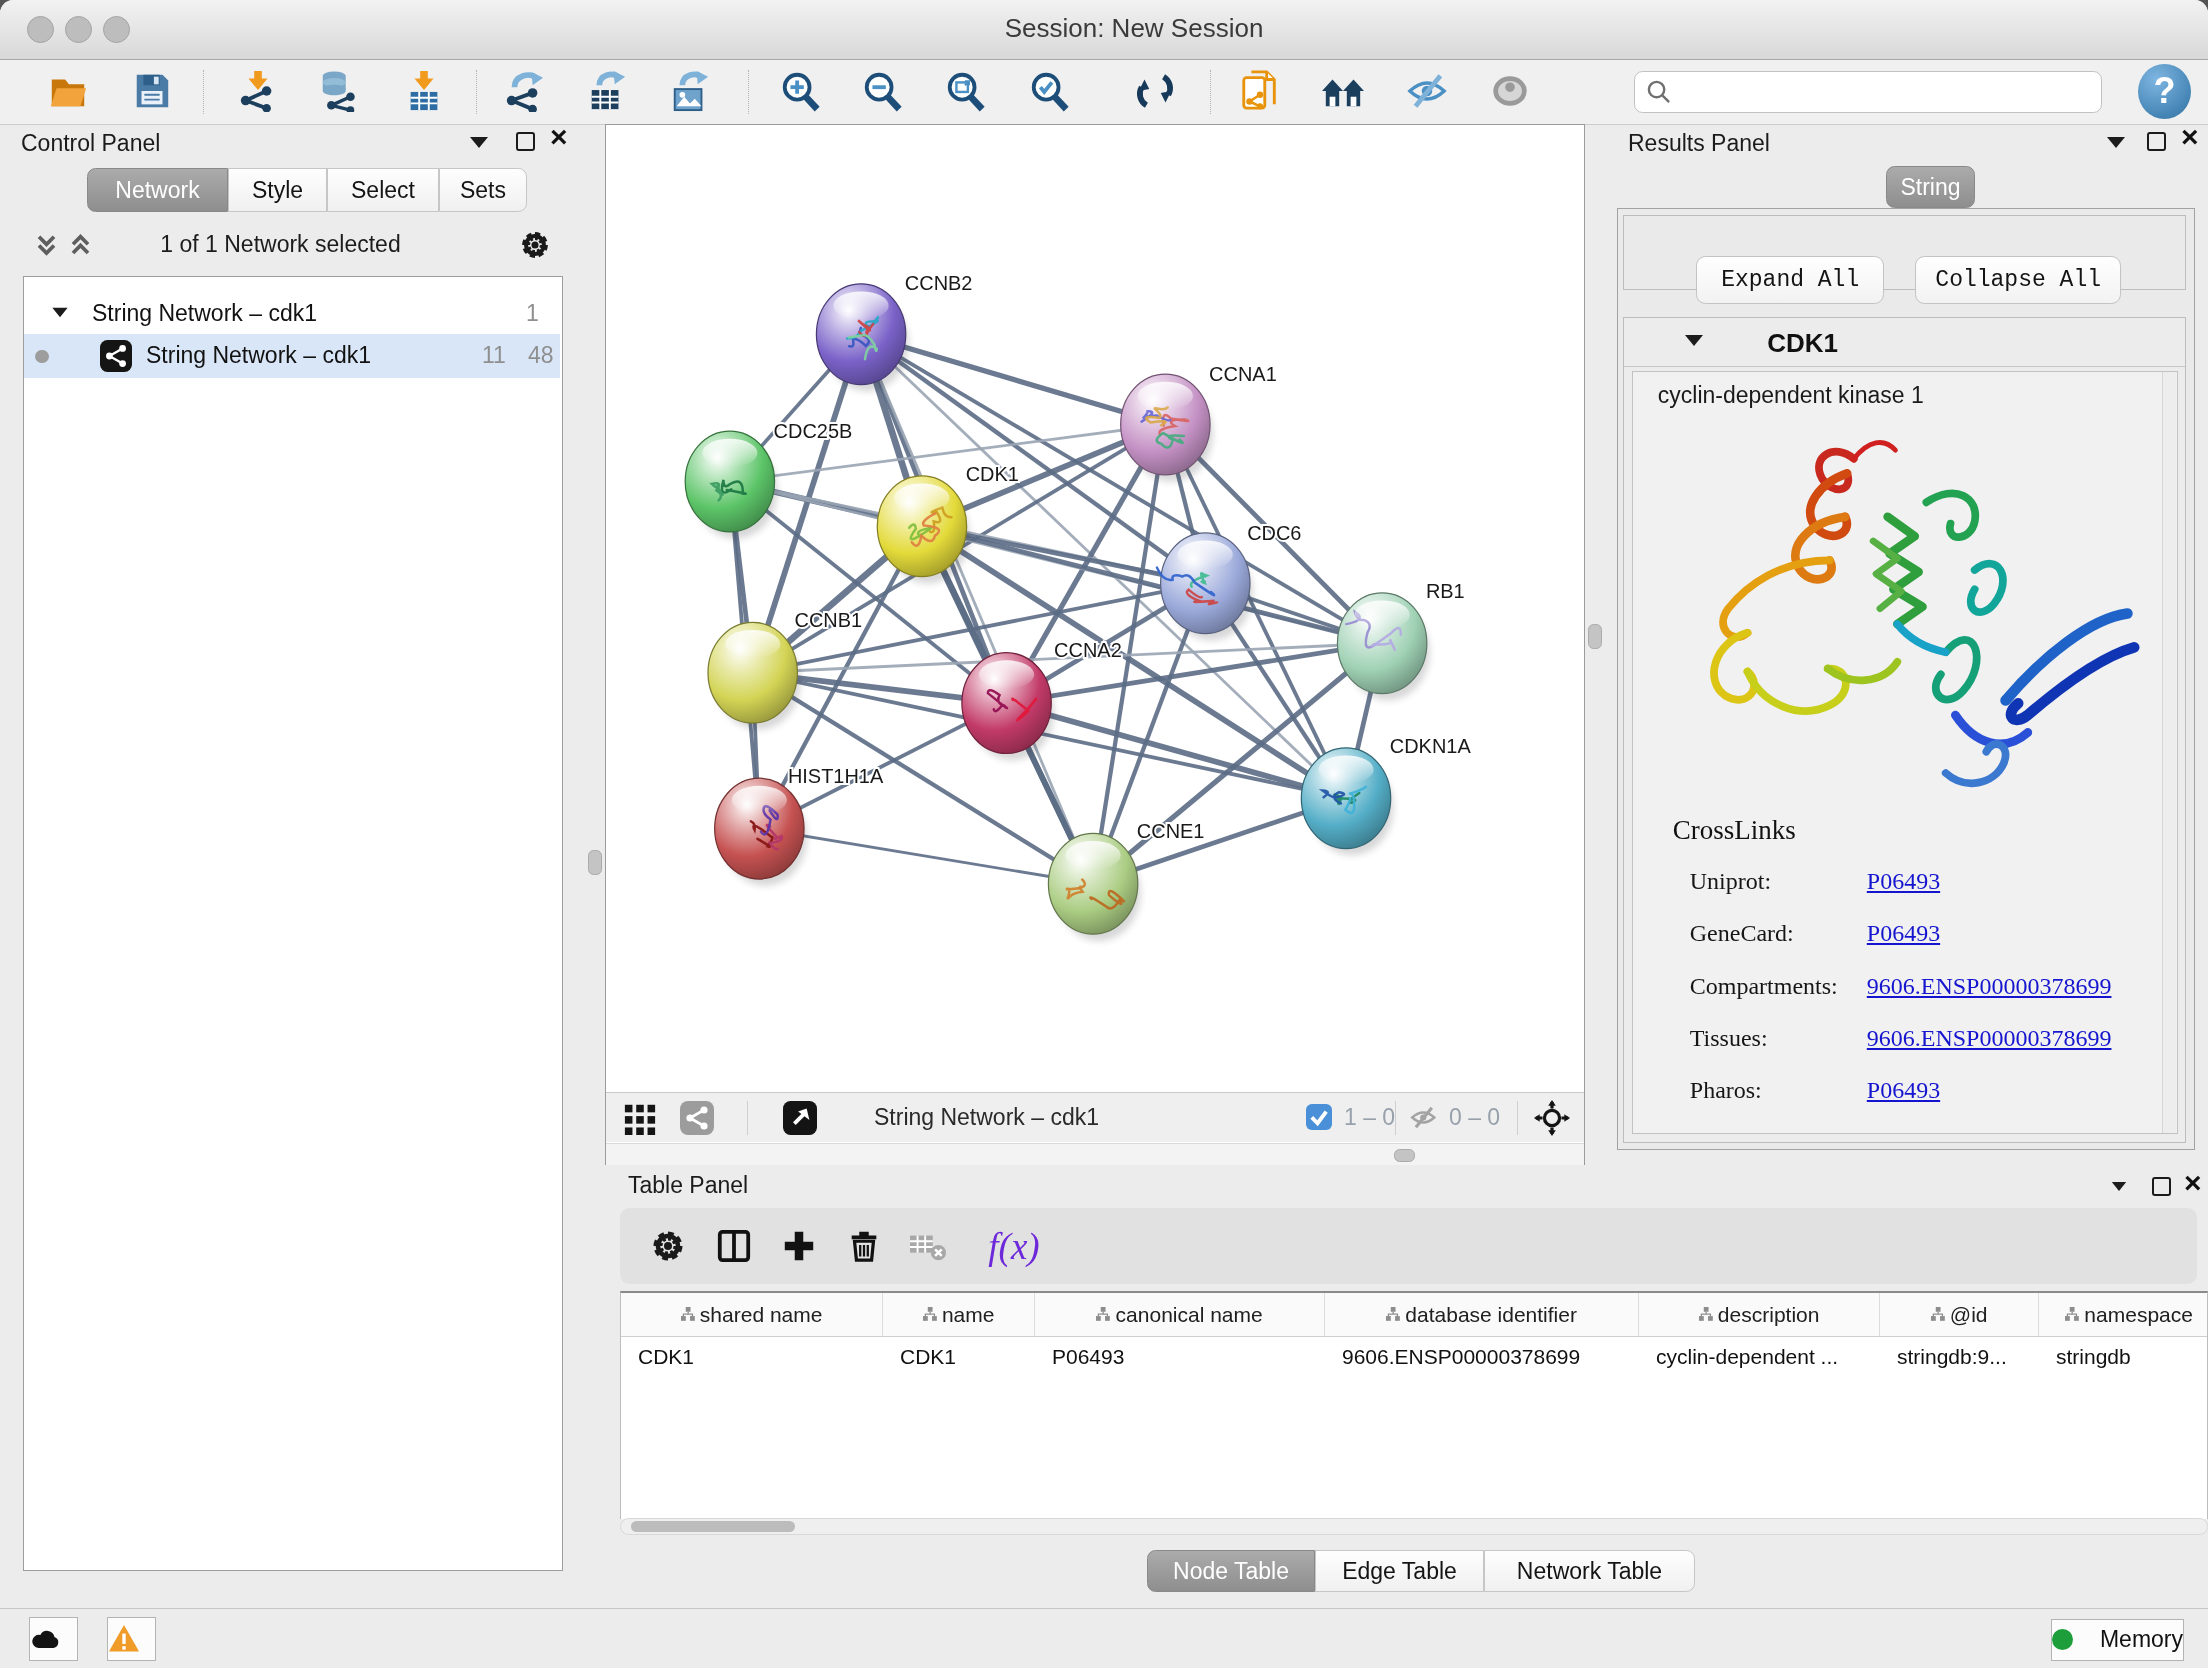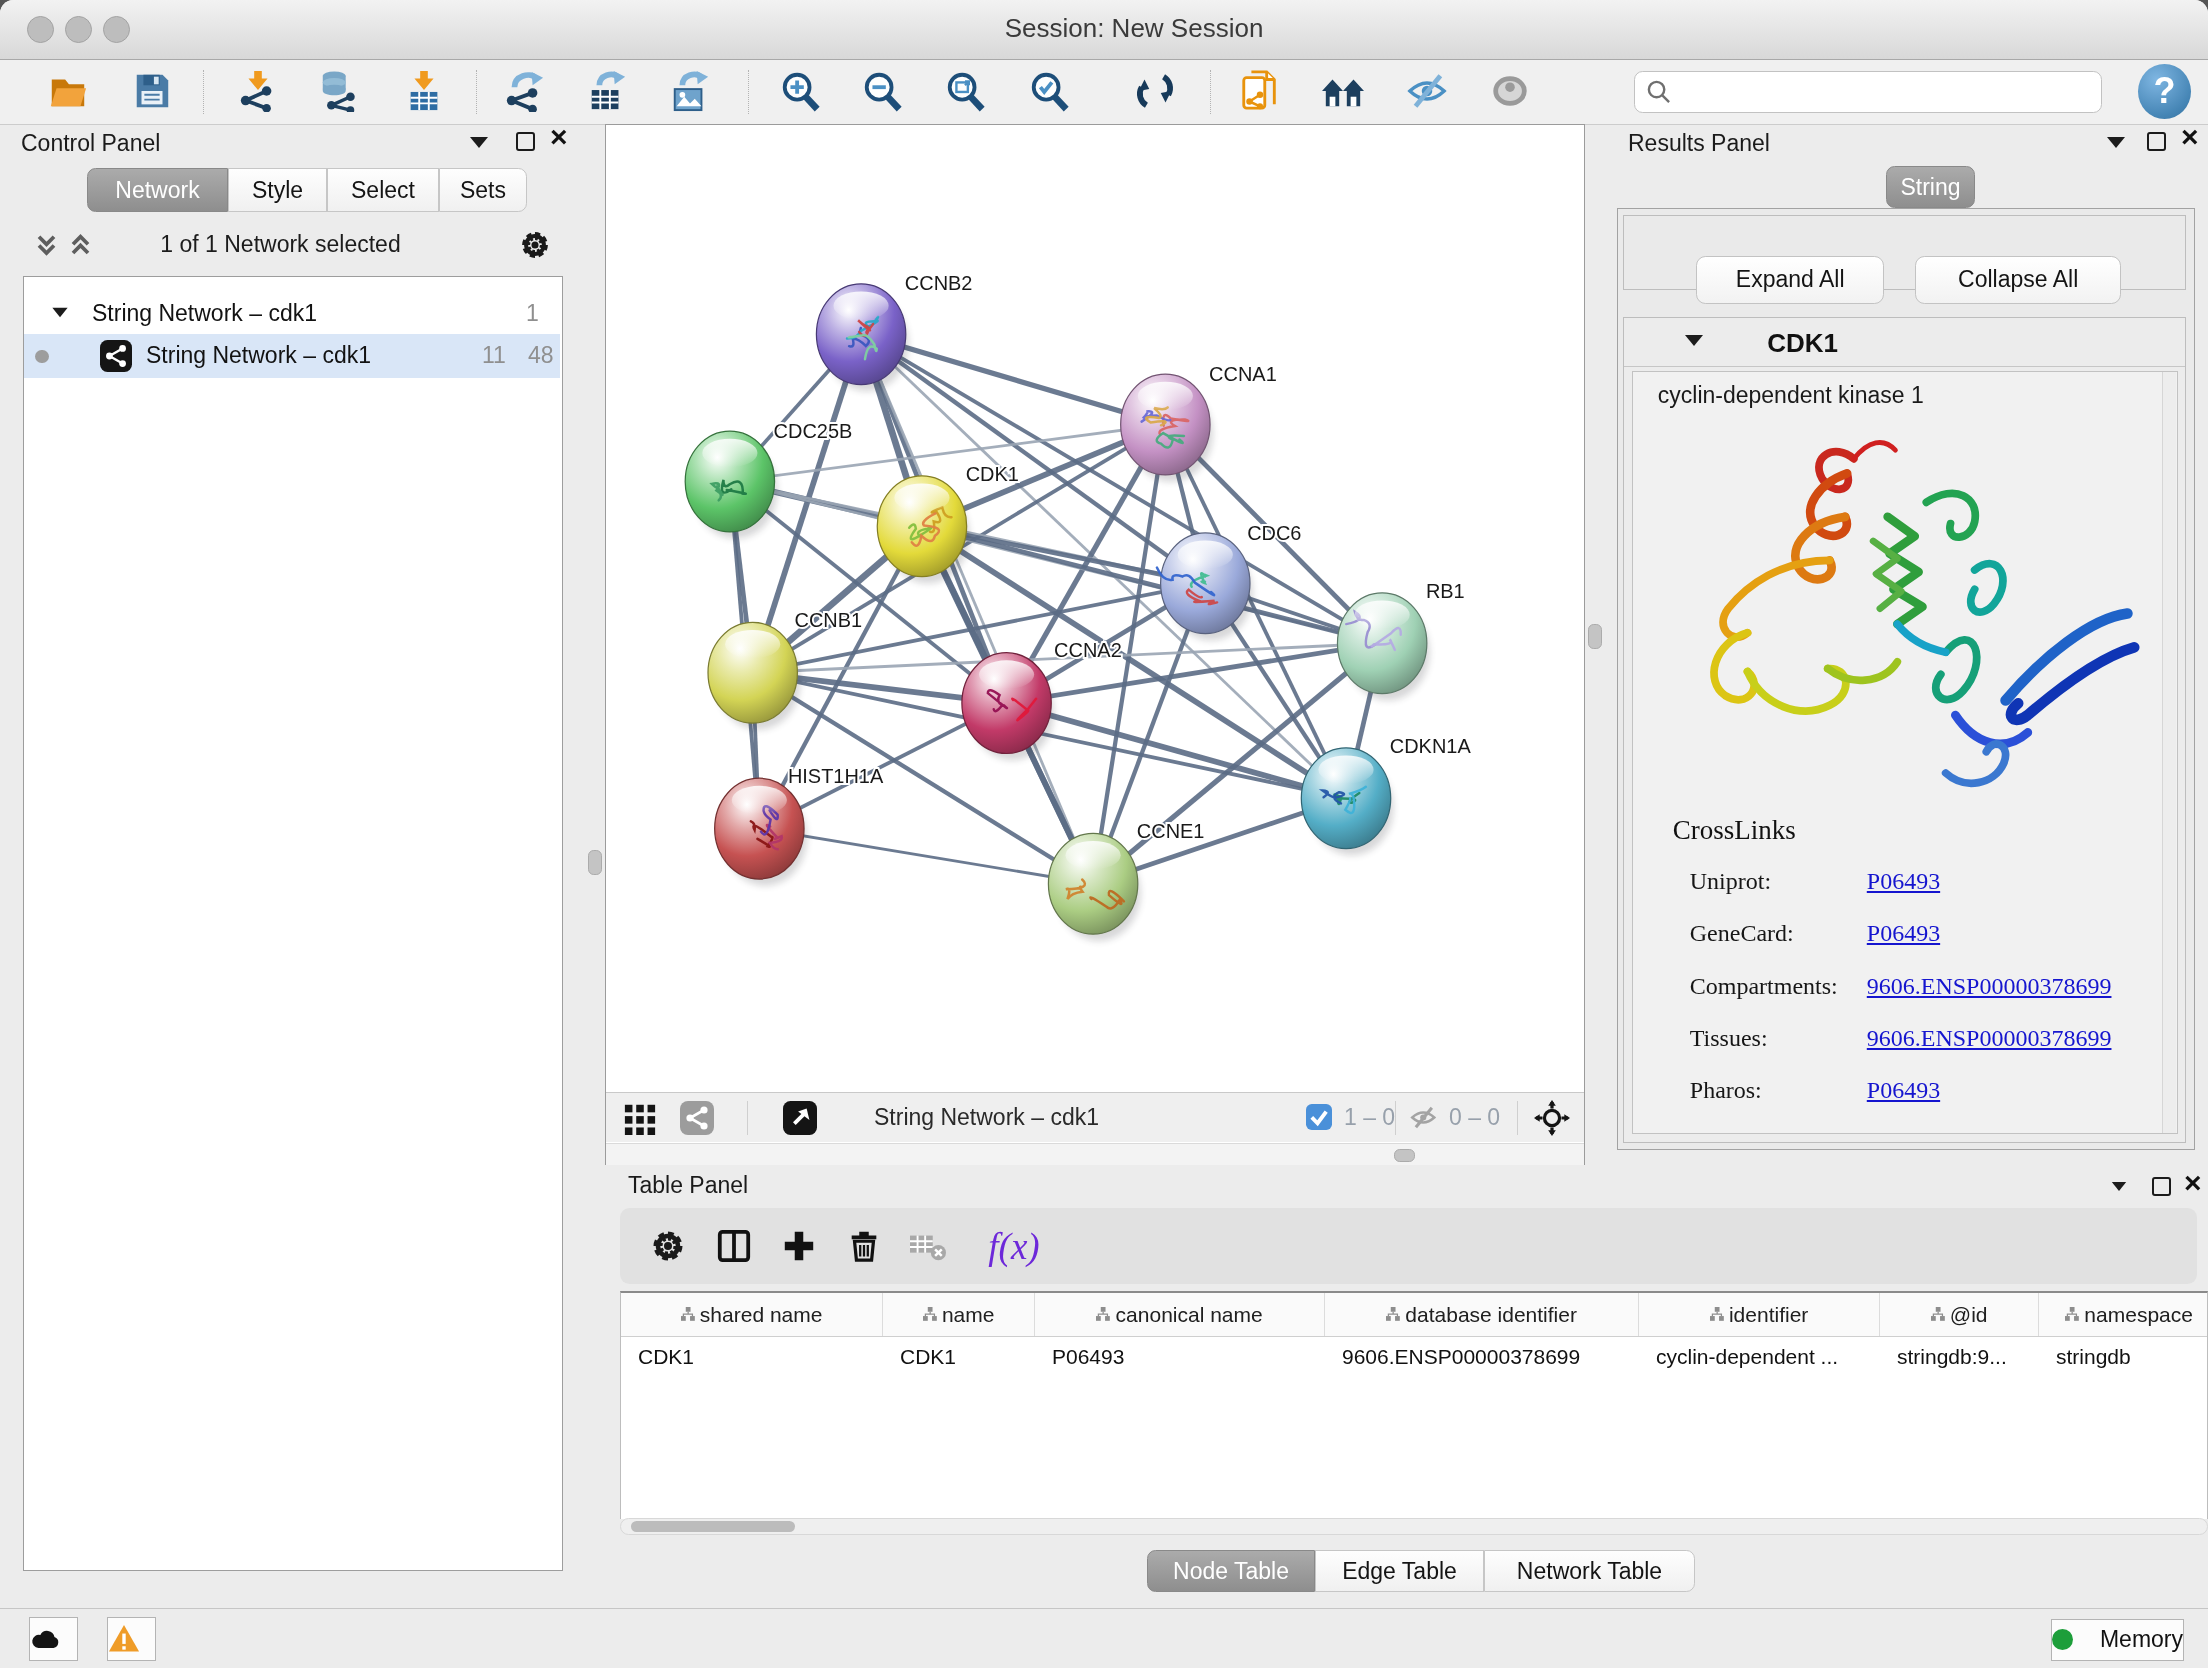--- a/index.html
+++ b/index.html
@@ -47,21 +47,21 @@
   #net-column{left:605px;top:124px;width:980px;height:1041px;border:1px solid #9b9b9b;box-sizing:border-box;background:#fff;}
   #net-canvas{left:0;top:0;width:978px;height:967px;background:#ffffff;}
   #net-bar{left:0;top:967px;width:978px;height:49px;background:#efefef;border-top:1px solid #c9c9c9;}
   #net-grip{left:0;top:1018px;width:978px;height:21px;background:#f3f3f3;border-top:1px solid #dadada;}
   .net-bar-text{font-size:23px;color:#2a2a2a;}
   .net-count{font-size:23px;color:#97a0ab;}
   .bar-vline{top:7.6px;width:0;height:34px;border-left:1px solid #cfcfcf;}
   
   #results-panel{left:1607px;top:124px;width:601px;height:1041px;}
   #rp-outer{left:9.5px;top:84px;width:578px;height:942px;border:1.9px solid #a2a2a2;background:#eaeaea;box-sizing:border-box;}
-  #rp-buttons-box{left:5.7px;top:5.7px;width:563px;height:75px;border:1px solid #bdbdbd;box-sizing:border-box;}
+  #rp-buttons-box{left:5.7px;top:5.7px;width:563px;height:75px;border:1px solid #bdbdbd;box-sizing:border-box;font-family:Liberation Mono, monospace;}
   .rp-btn{background:linear-gradient(#ffffff,#f2f2f2);border:1px solid #c3c3c3;border-radius:9.5px;
     font-size:23px;color:#141414;display:flex;align-items:center;justify-content:center;}
   #rp-section{left:5.7px;top:108px;width:563px;height:826px;border:1px solid #bdbdbd;box-sizing:border-box;background:#ececec;}
   #rp-gene-header{left:0;top:0;width:100%;height:48px;border-bottom:1px solid #c6c6c6;}
   #rp-content{left:7.6px;top:53px;width:546px;height:763px;background:#f1f1f1;border:1px solid #c2c2c2;box-sizing:border-box;}
   #rp-gene-symbol{font-size:26px;font-weight:bold;color:#111;}
   #rp-gene-desc{font-size:23px;color:#1a1a1a;}
   .serif{font-family:"Liberation Serif",serif;}
   #xl-title{font-size:27px;font-weight:normal;color:#111;}
   .xl-row{position:absolute;left:57px;width:476px;height:52px;display:flex;align-items:center;}
@@ -752,21 +752,21 @@
             </svg>
             <span>database identifier</span>
           </div>
           <div class="th" style="width: 241px;">
             <svg width="14.3" height="14.3" viewBox="0 0 15 15">
               <rect x="5" y="0" width="5" height="5" fill="#8d8d8d"></rect>
               <rect x="0" y="9.5" width="5" height="5" fill="#8d8d8d"></rect>
               <rect x="9.5" y="9.5" width="5" height="5" fill="#8d8d8d"></rect>
               <path d="M7.5 5 V7.5 M2.5 9.5 V7.5 H12 V9.5" stroke="#8d8d8d" stroke-width="1.3" fill="none"></path>
             </svg>
-            <span>identifier</span>
+            <span>description</span>
           </div>
           <div class="th" style="width: 159px;">
             <svg width="14.3" height="14.3" viewBox="0 0 15 15">
               <rect x="5" y="0" width="5" height="5" fill="#8d8d8d"></rect>
               <rect x="0" y="9.5" width="5" height="5" fill="#8d8d8d"></rect>
               <rect x="9.5" y="9.5" width="5" height="5" fill="#8d8d8d"></rect>
               <path d="M7.5 5 V7.5 M2.5 9.5 V7.5 H12 V9.5" stroke="#8d8d8d" stroke-width="1.3" fill="none"></path>
             </svg>
             <span>@id</span>
           </div>

